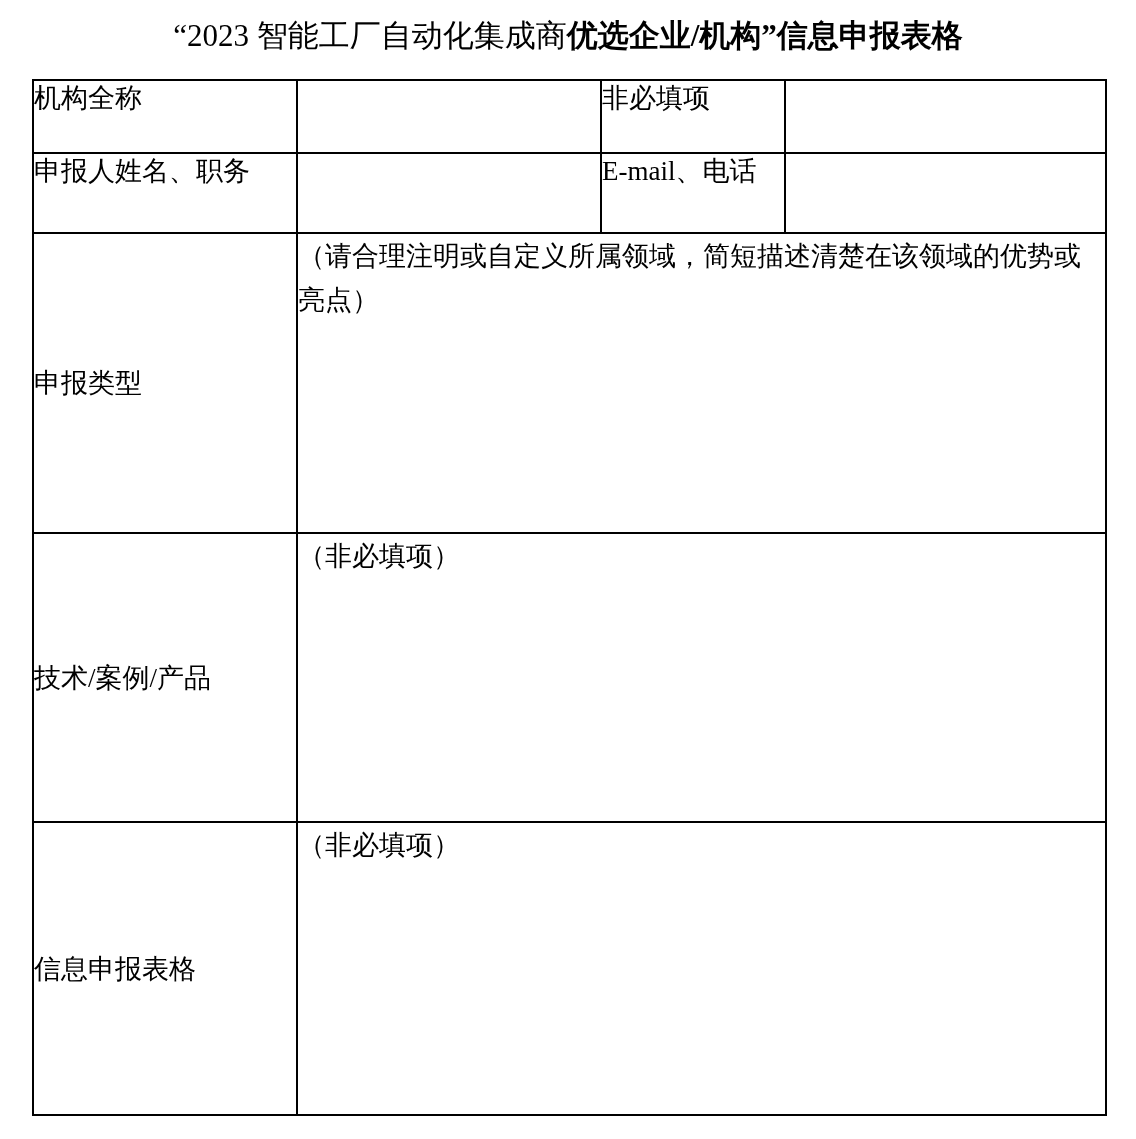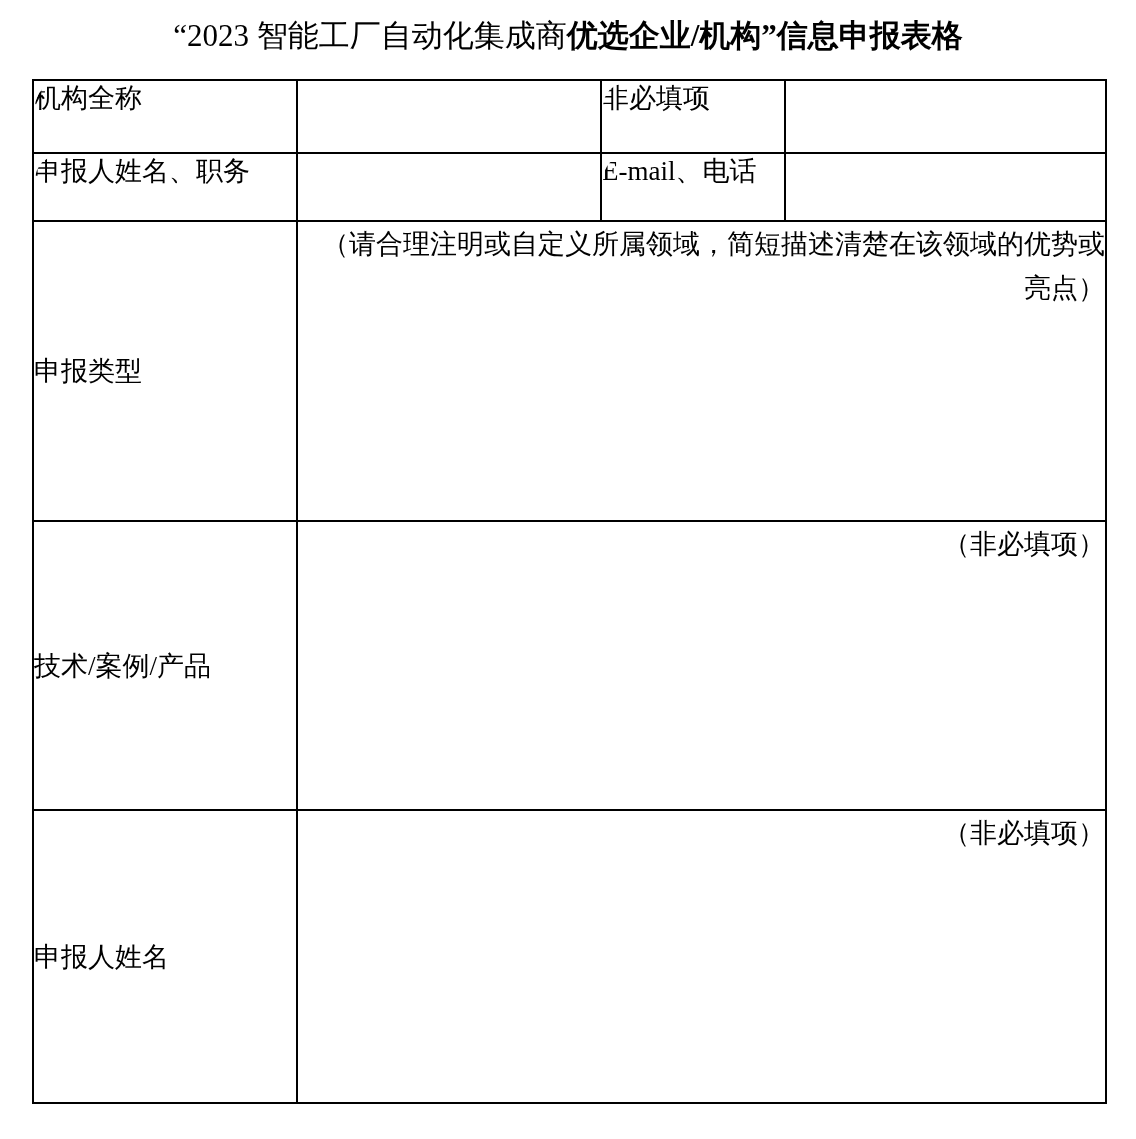--- a/index.html
+++ b/index.html
@@ -39,45 +39,43 @@
     overflow: hidden;
   }
   
   tr.r-small td {
     vertical-align: top;
   }
   td.label {
     padding: 5px 4px 0 10px;
     white-space: nowrap;
     line-height: 34px;
-    border-radius: 27px;
   }
   td.value {
     padding: 5px 6px 0 8px;
     line-height: 34px;
   }
   
   td.label-mid {
     vertical-align: middle;
     padding: 0 4px 0 10px;
     white-space: nowrap;
     line-height: 34px;
     margin-top: 14px;
   }
   td.content {
     vertical-align: top;
     padding: 6px 28px 6px 6px;
   }
   td.content .note {
     display: block;
     line-height: 44px;
-    text-align: right;
   }
   tr.row-1 { height: 73px; }
-  tr.row-2 { height: 68px; }
+  tr.row-2 { height: 80px; }
   tr.row-3 { height: 300px; }
   tr.row-4 { height: 289px; }
   tr.row-5 { height: 293px; }
 </style>
 </head>
 <body>
 
 <div>
 
   <h1 class="title"><span>“2023 智能工厂自动化集成商</span><span class="t-bold">优选企业/机构”信息申报表格</span></h1>
@@ -113,21 +111,21 @@
     </tr>
 
     <tr class="row-4">
       <td class="label-mid">技术/案例/产品</td>
       <td class="content" colspan="3">
         <span class="note">（非必填项）</span>
       </td>
     </tr>
 
     <tr class="row-5">
-      <td class="label-mid">申报人姓名</td>
+      <td class="label-mid">信息申报表格</td>
       <td class="content" colspan="3">
         <span class="note">（非必填项）</span>
       </td>
     </tr>
   </tbody>
     </table>
 
 </div>
 
 </body></html>

